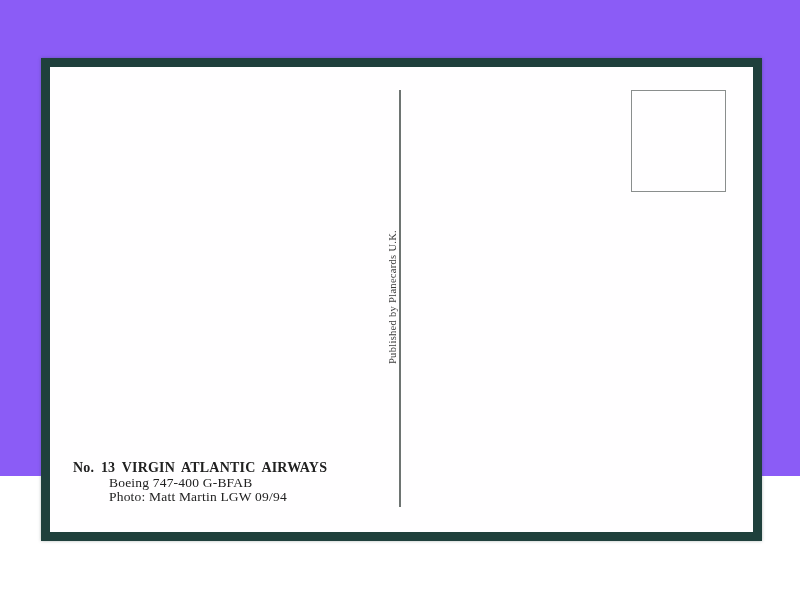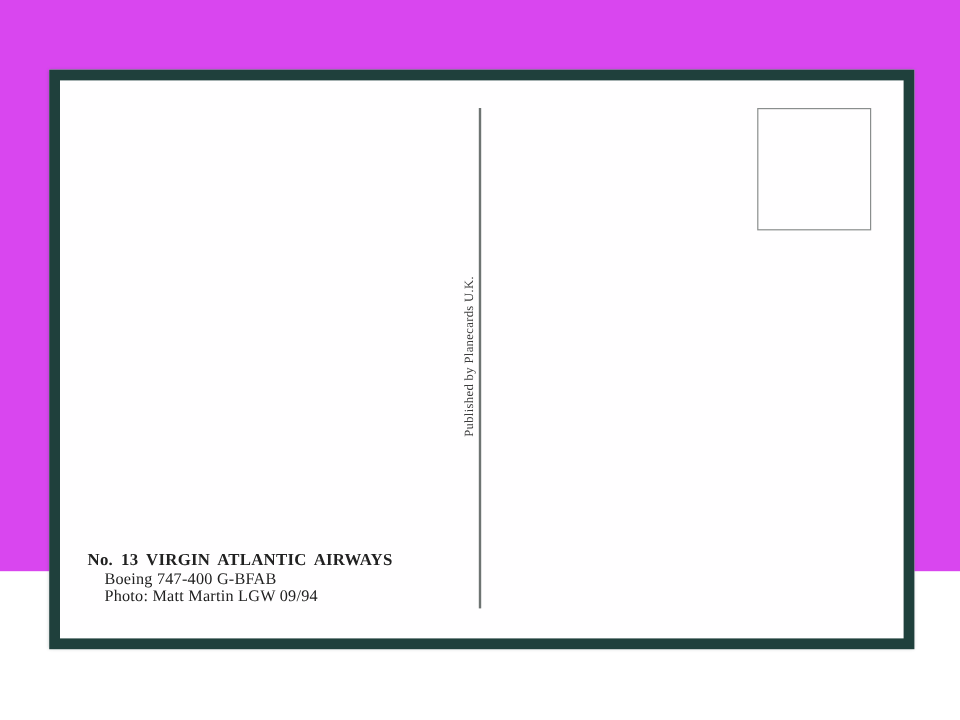--- a/index.html
+++ b/index.html
@@ -8,21 +8,21 @@
     width: 800px;
     height: 600px;
     background: #ffffff;
     font-family: "Liberation Serif", serif;
     overflow: hidden;
   }
   .stage {
     position: relative;
     width: 800px;
     height: 476px;
-    background: #d946ef;
+    background: #8b5cf6;
   }
   
   .postcard {
     position: absolute;
     left: 41px;
     top: 58px;
     width: 703px;
     height: 465px;
     border: 9px solid var(--border-color, #1f403c);
     background: #fffeff;
@@ -68,21 +68,21 @@
     white-space: nowrap;
   }
   .caption .title {
     font-weight: bold;
     font-size: 14px;
     word-spacing: 3px;
     letter-spacing: 0.2px;
   }
   .caption .sub {
     font-size: 13.5px;
-    margin-left: 14px;
+    margin-left: 36px;
     letter-spacing: 0.2px;
   }
 </style>
 </head>
 <body>
 
 <div class="stage">
 
   <div class="postcard">
 

